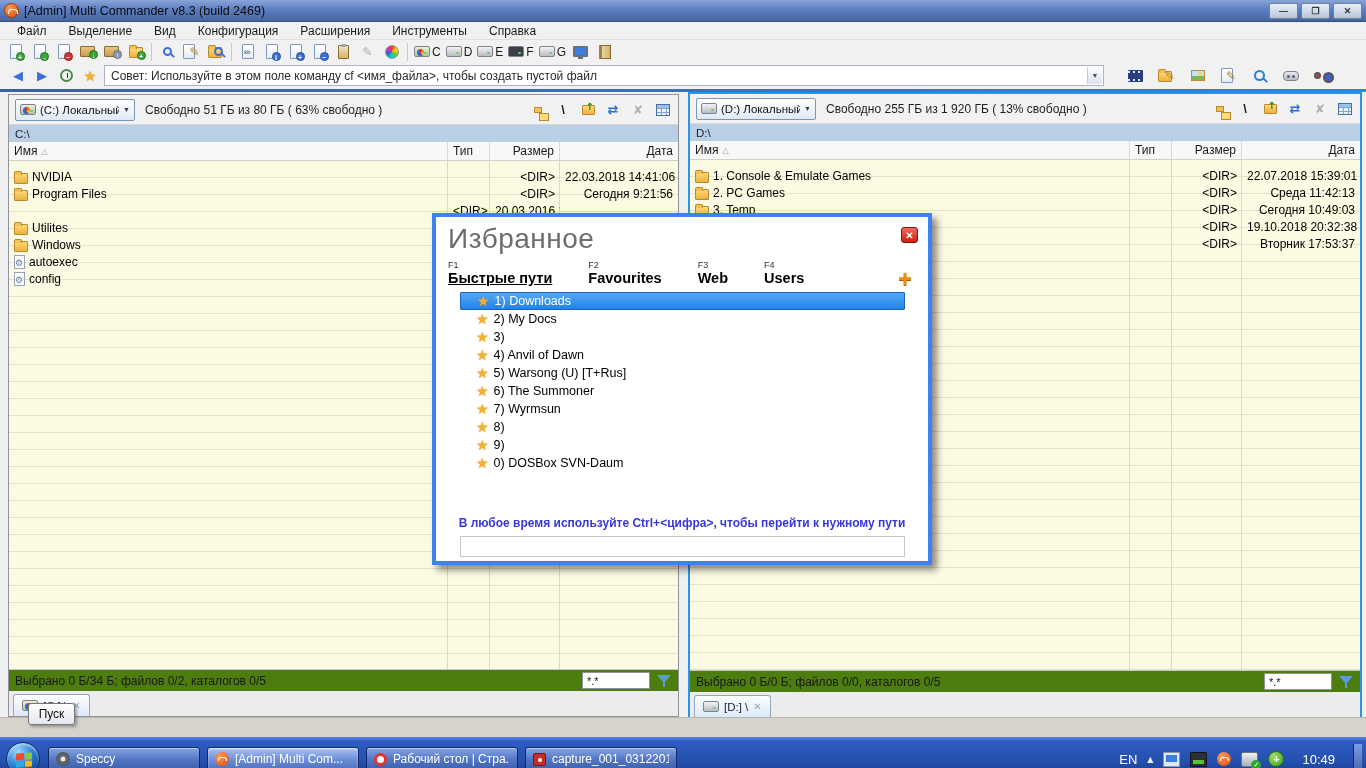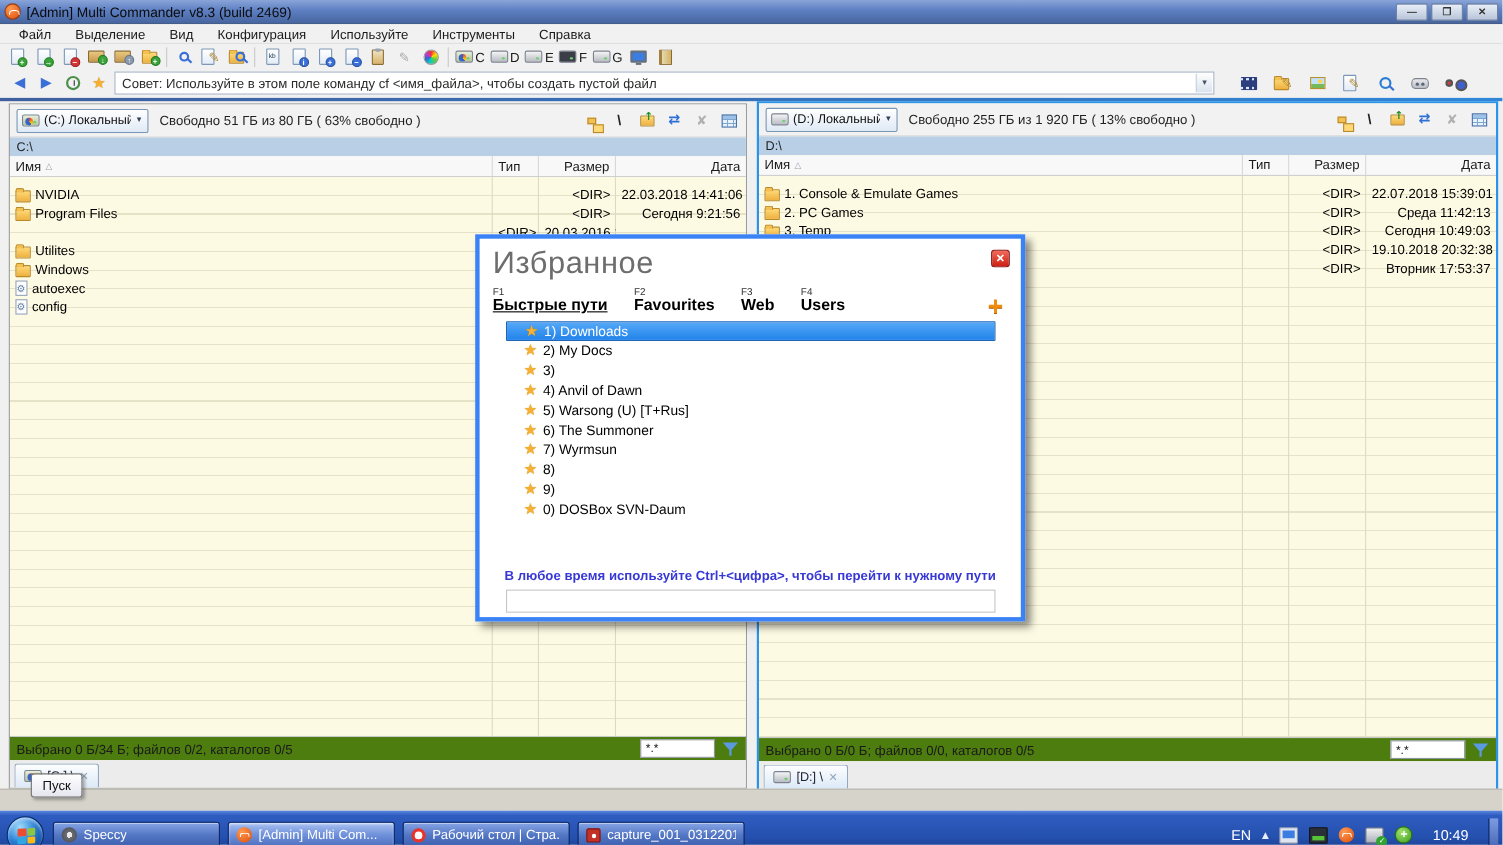--- a/index.html
+++ b/index.html
@@ -136,21 +136,21 @@
     border:1px solid #93a8c0; border-bottom:none; border-radius:3px 3px 0 0; font-size:11.5px; color:#223; }
   .ftab .x { color:#8fa6bd; font-size:10px; }
 
   
   .dialog { position:absolute; left:432px; top:213px; width:500px; height:352px; background:#fff;
     border:4px solid #3b82f6; box-shadow:5px 5px 7px rgba(0,0,0,0.45); z-index:50; }
   .dlg-close { position:absolute; right:10px; top:10px; width:17px; height:16px; border-radius:3px;
     background:linear-gradient(180deg,#f26b5b,#cc1f12); border:1px solid #8a0f0f; color:#fff; font-size:10px; font-weight:bold;
     display:flex; align-items:center; justify-content:center; }
   .dlg-title { position:absolute; left:12px; top:6px; font-size:28px; color:#6d6d6d; letter-spacing:0.5px; }
-  .dlg-tabs { position:absolute; left:12px; top:43px; right:61px; display:flex; gap:24px; }
+  .dlg-tabs { position:absolute; left:12px; top:43px; right:61px; display:flex; gap:36px; }
   .dlg-tab .fkey { font-size:9px; color:#333; }
   .dlg-tab .lbl { font-size:14.5px; font-weight:bold; color:#000; }
   .dlg-tab.active .lbl { text-decoration:underline; }
   .dlg-add { position:absolute; right:16px; top:48px; font-size:24px; font-weight:900; color:#ef8e0d; text-shadow:0 1px 0 #b35f05; }
   .fav-list { position:absolute; left:24px; top:75px; right:23px; }
   .fav-item { height:18px; display:flex; align-items:center; padding-left:16px; gap:5px; font-size:12.5px; color:#000; }
   .fav-item .star { font-family:"DejaVu Sans",sans-serif; font-size:14px; color:#f6b133; text-shadow:0 0 1px #c77d00; }
   .fav-item.sel { background:linear-gradient(180deg,#55a8f7,#2183ea); border:1px solid #1d64b8; border-radius:1px; color:#fff; }
   .dlg-hint { position:absolute; left:10px; right:10px; top:299px; text-align:center; font-size:12px; font-weight:bold; color:#3838d6; }
   .dlg-input { position:absolute; left:24px; right:23px; top:319px; height:21px; border:1px solid #c6c6c6; background:#fff; font-size:12px; padding:0 5px; }
@@ -208,21 +208,21 @@
     <span class="winbtn">❐</span>
     <span class="winbtn">✕</span>
   </span>
 </div>
 
 <div class="menubar">
   <span class="menu-item">Файл</span>
   <span class="menu-item">Выделение</span>
   <span class="menu-item">Вид</span>
   <span class="menu-item">Конфигурация</span>
-  <span class="menu-item">Используйте</span>
+  <span class="menu-item">Расширения</span>
   <span class="menu-item">Инструменты</span>
   <span class="menu-item">Справка</span>
 </div>
 
 <div class="toolbar">
   <div class="tbtn">
       <span class="i doc-ic">
         <span class="badge b-green">+</span>
       </span>
     </div>

